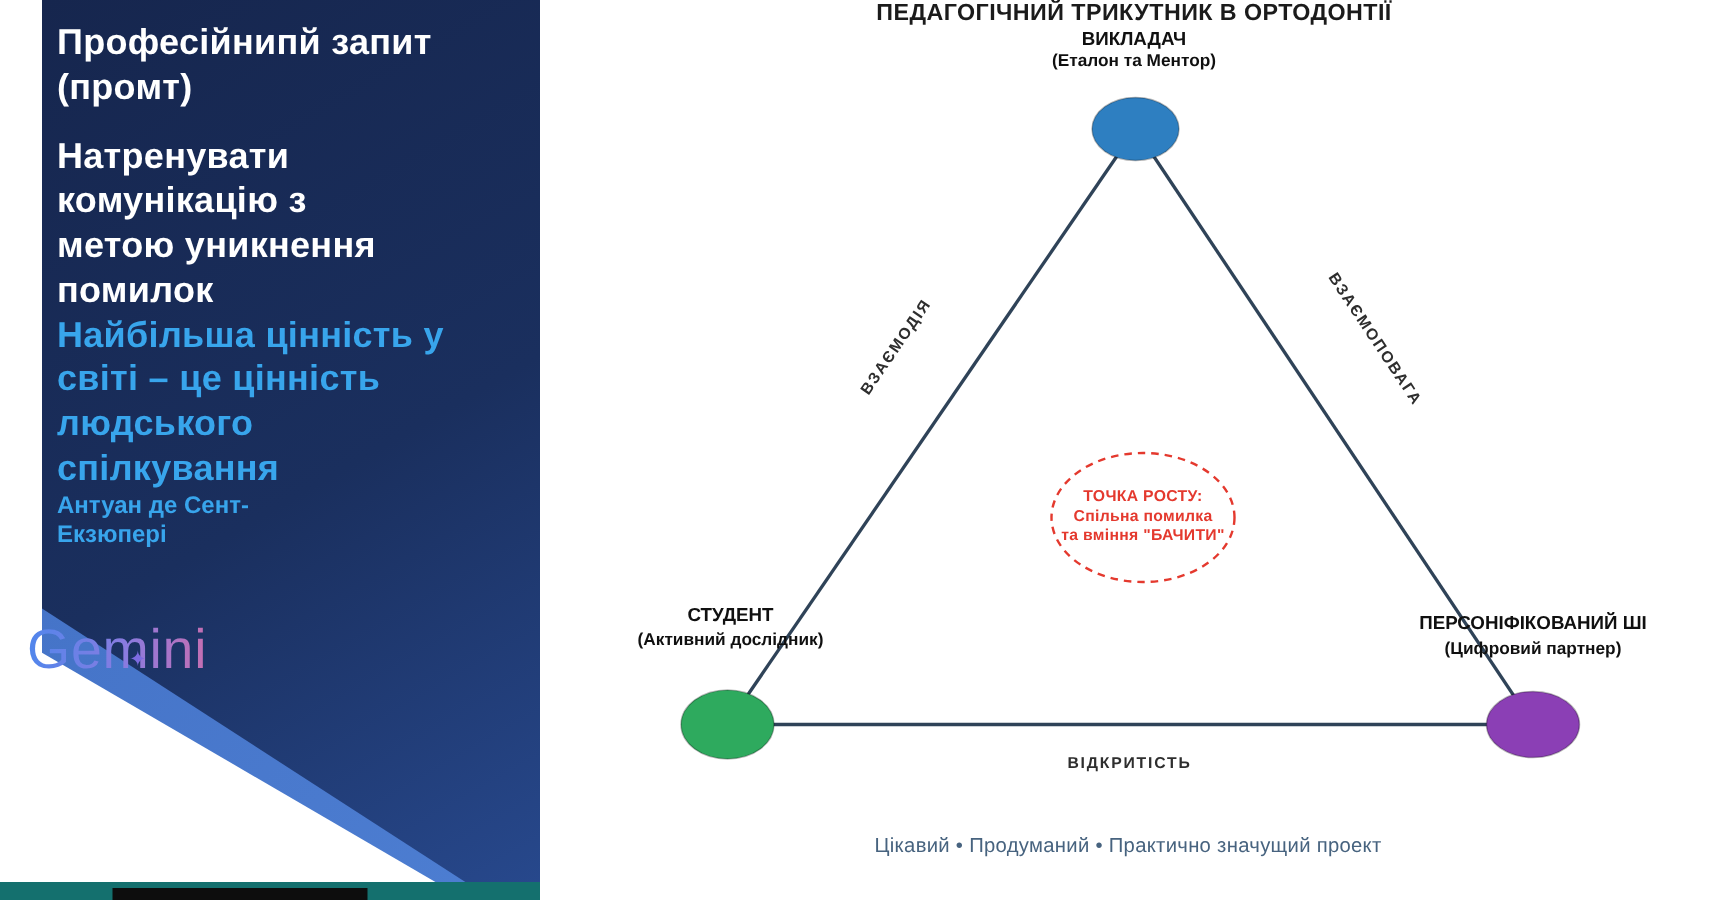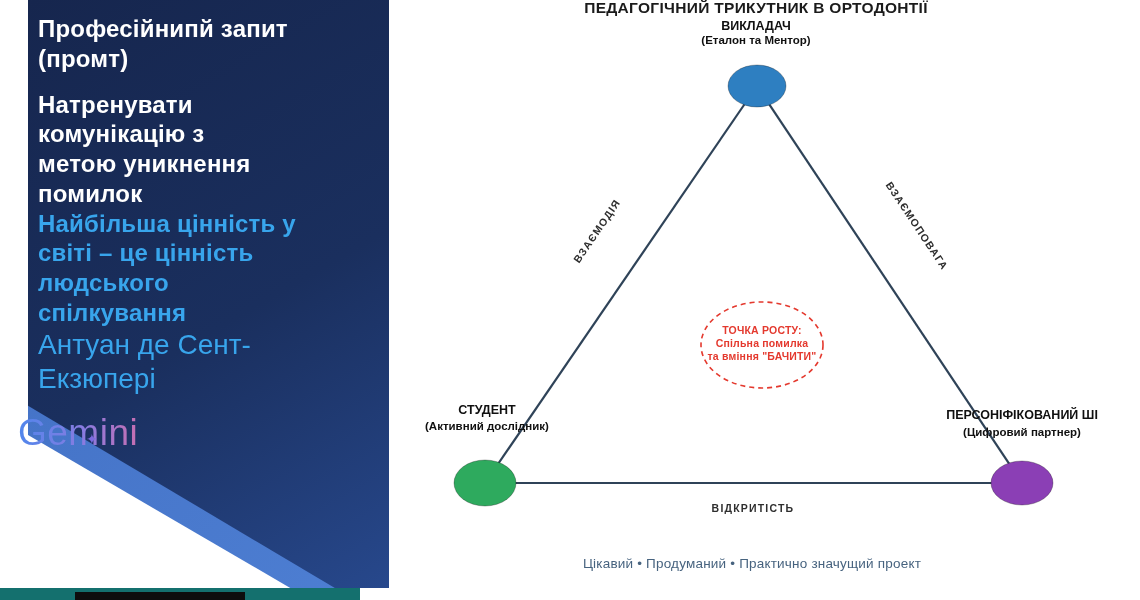--- a/index.html
+++ b/index.html
@@ -11,34 +11,34 @@
     background:#ffffff; overflow:hidden; margin:0 auto;
   }
 
   
   .sidebar-band {
     position:absolute; left:28px; top:0; width:332px; height:588px;
     background:linear-gradient(135deg,#3f6cc0,#4d7ed2);
     clip-path:polygon(0 0,100% 0,100% 100%,79% 100%,0 74%);
   }
   .sidebar {
-    position:absolute; left:28px; top:0; width:361px; height:588px;
+    position:absolute; left:28px; top:0; width:332px; height:588px;
     background:linear-gradient(150deg,#16264e 0%,#1a2f5e 55%,#27488c 100%);
     clip-path:polygon(0 0,100% 0,100% 100%,85% 100%,0 69%);
     color:#fff;
   }
   .sb-inner { padding:14px 26px 0 10px; }
   .sb-title, .sb-task, .sb-quote {
     font-size:24px; font-weight:bold; line-height:1.24;
     white-space:pre-line; letter-spacing:.2px;
   }
   .sb-title { color:#ffffff; }
   .sb-task  { color:#ffffff; margin-top:16px; }
   .sb-quote { color:#38a5ec; }
-  .sb-author{ color:#38a5ec; font-size:28px; font-weight:normal; line-height:1.24; white-space:pre-line; }
+  .sb-author{ color:#38a5ec; font-size:16px; font-weight:bold; line-height:1.24; white-space:pre-line; }
 
   
   .gemini {
     position:absolute; left:18px; top:412px;
     font-size:37px; font-weight:500; letter-spacing:.5px;
     background:linear-gradient(90deg,#5086ec 0%,#8a7be0 55%,#c56fb2 100%);
     -webkit-background-clip:text; background-clip:text;
     color:transparent; -webkit-text-fill-color:transparent;
   }
   .gemini-sparkle {

